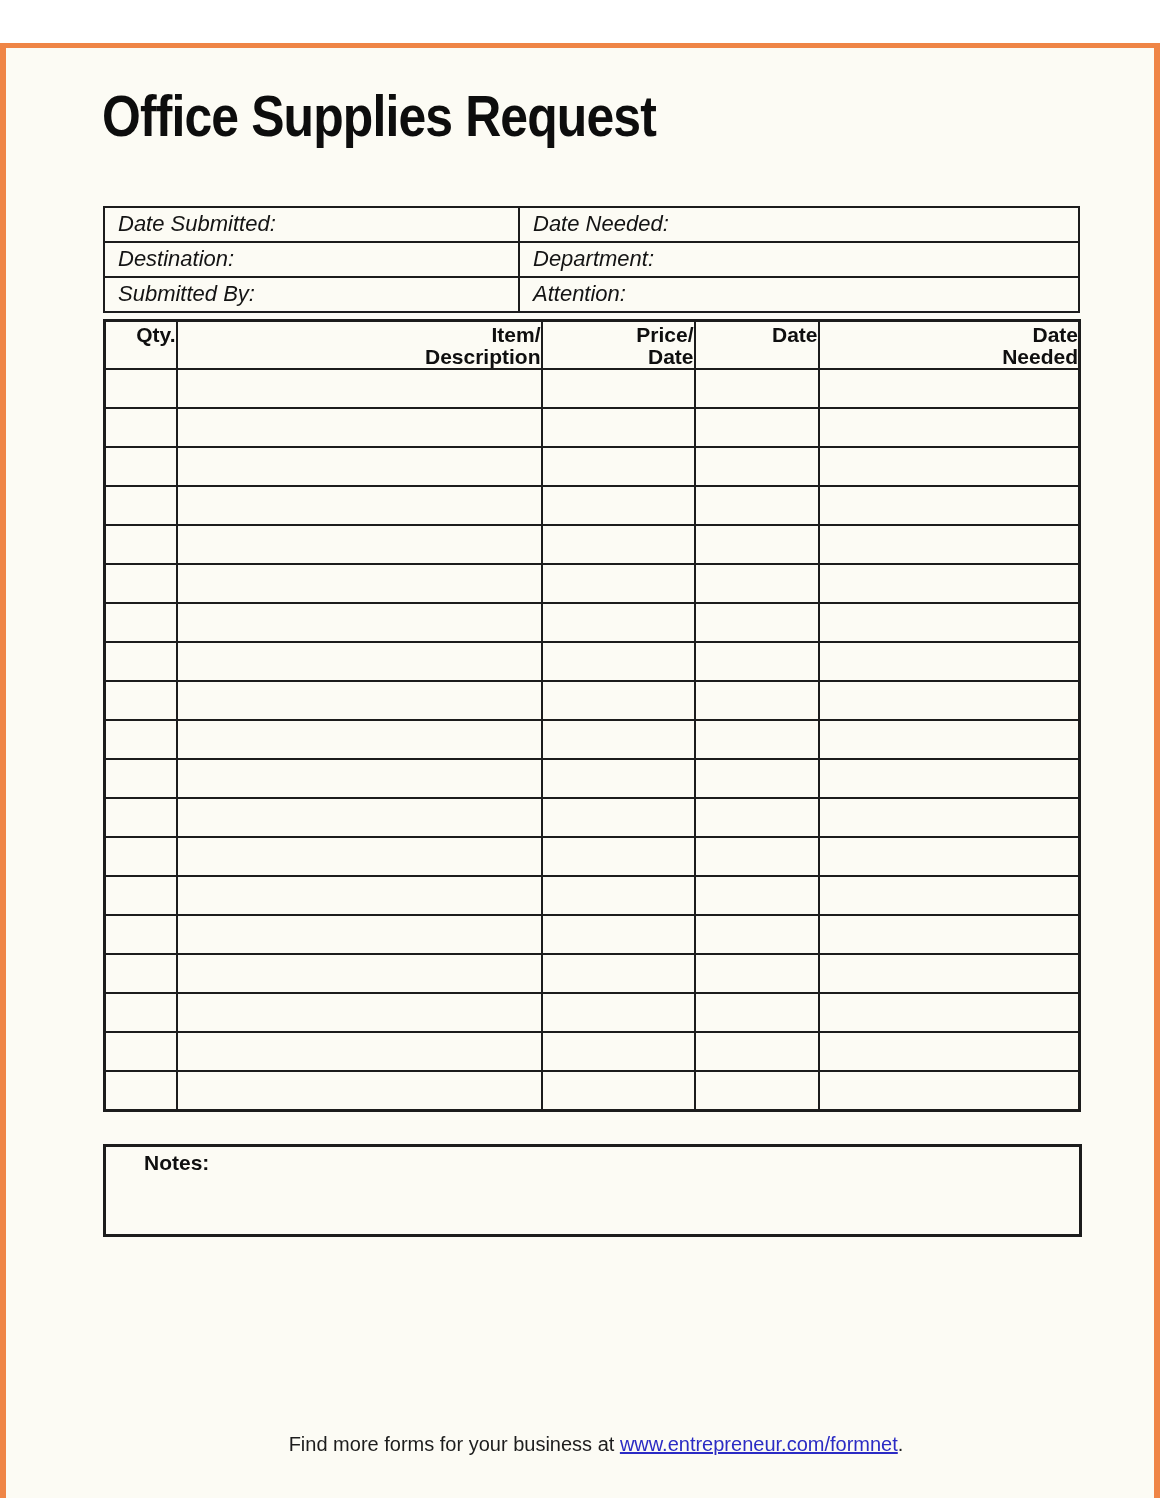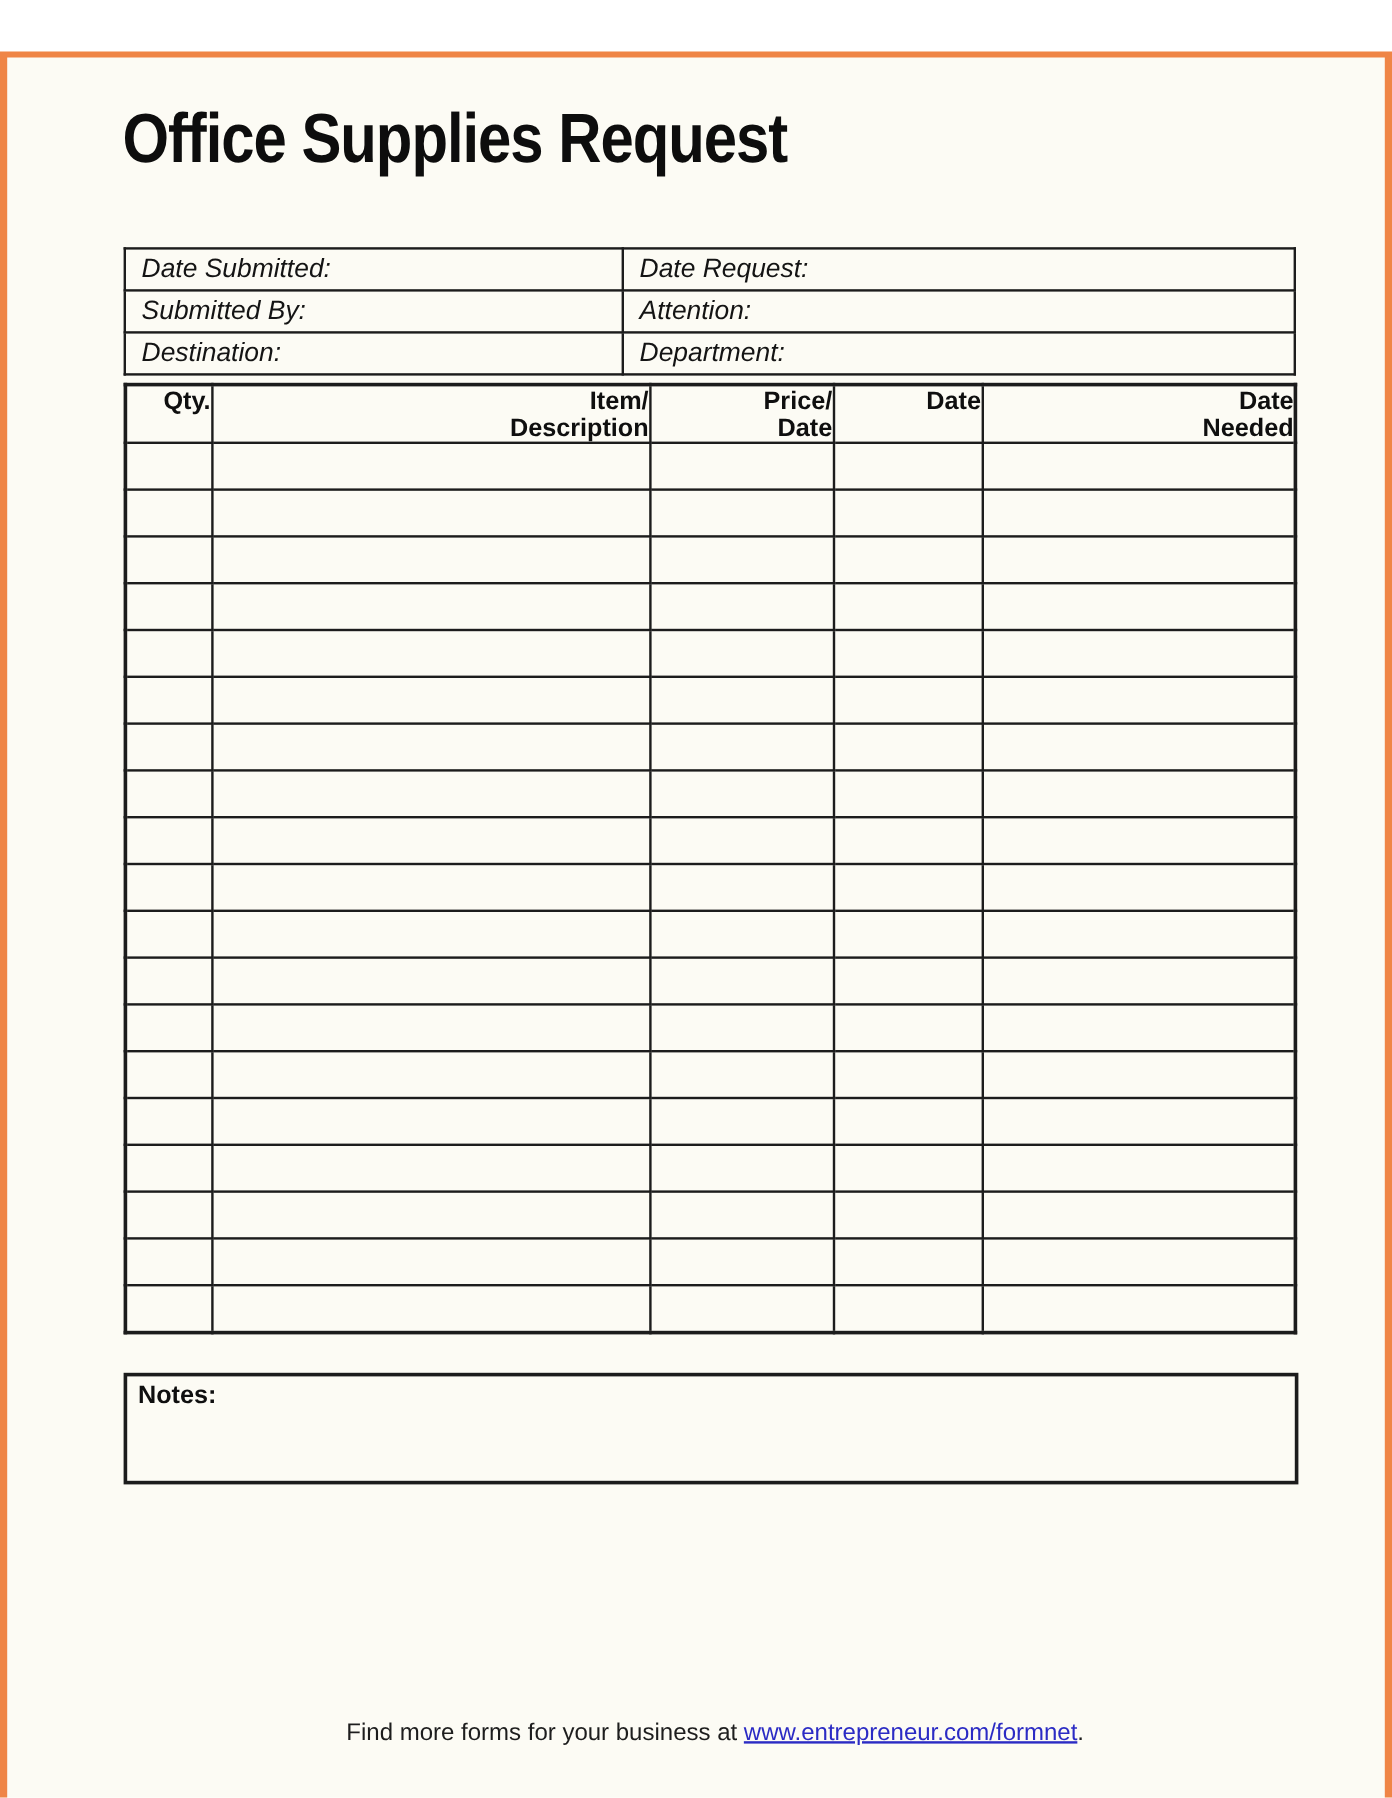--- a/index.html
+++ b/index.html
@@ -62,20 +62,21 @@
   .th-line { display:block; line-height:22px; min-height:22px; }
   .items-table td {
     border:2px solid #1c1c1c;
     height:39px;
   }
   .notes-box {
     position:absolute; top:1096px; left:97px;
     width:979px; height:93px;
     border:3px solid #1c1c1c;
     background:transparent;
+    padding-left:29px;
   }
   .notes-label {
     display:inline-block;
     margin:4px 0 0 9px;
     font-size:21px;
     font-weight:bold;
     color:#0f0f0f;
   }
   .footer {
     position:absolute; top:1385px; left:16px;
@@ -94,29 +95,29 @@
   <h1 class="title">Office Supplies Request</h1>
 
   <table class="info-table">
     <colgroup>
         <col style="width:415px">
         <col style="width:560px">
       </colgroup>
     <tbody>
       <tr>
         <td>Date Submitted:</td>
-        <td>Date Request:</td>
+        <td>Date Needed:</td>
+      </tr>
+      <tr>
+        <td>Destination:</td>
+        <td>Department:</td>
       </tr>
       <tr>
         <td>Submitted By:</td>
         <td>Attention:</td>
-      </tr>
-      <tr>
-        <td>Destination:</td>
-        <td>Department:</td>
       </tr>
     </tbody>
   </table>
 
   <table class="items-table">
     <colgroup>
       <col style="width:72px">
         <col style="width:365px">
         <col style="width:153px">
       <col style="width:124px">

